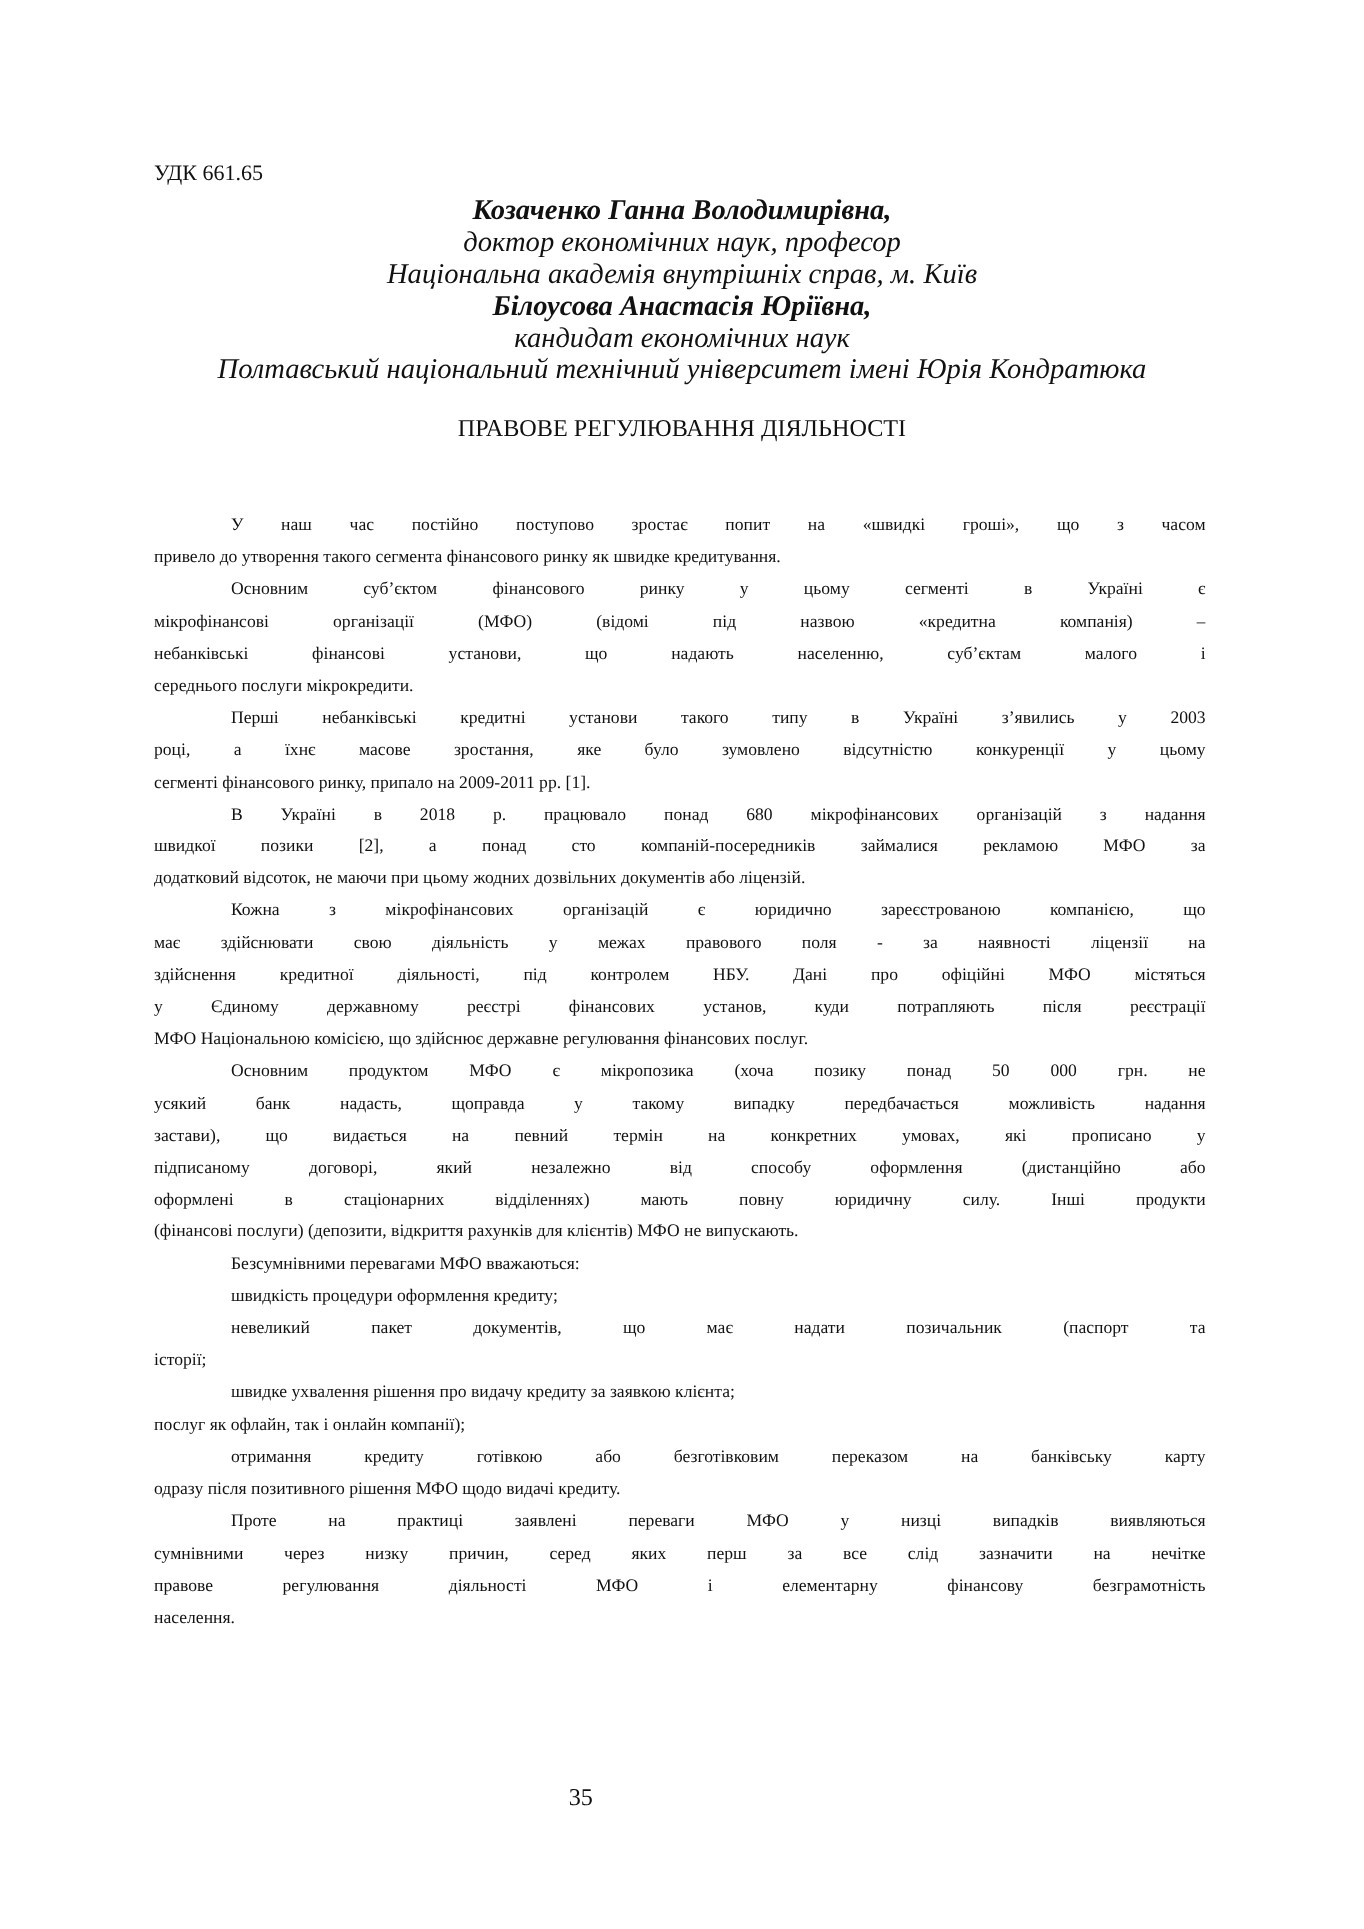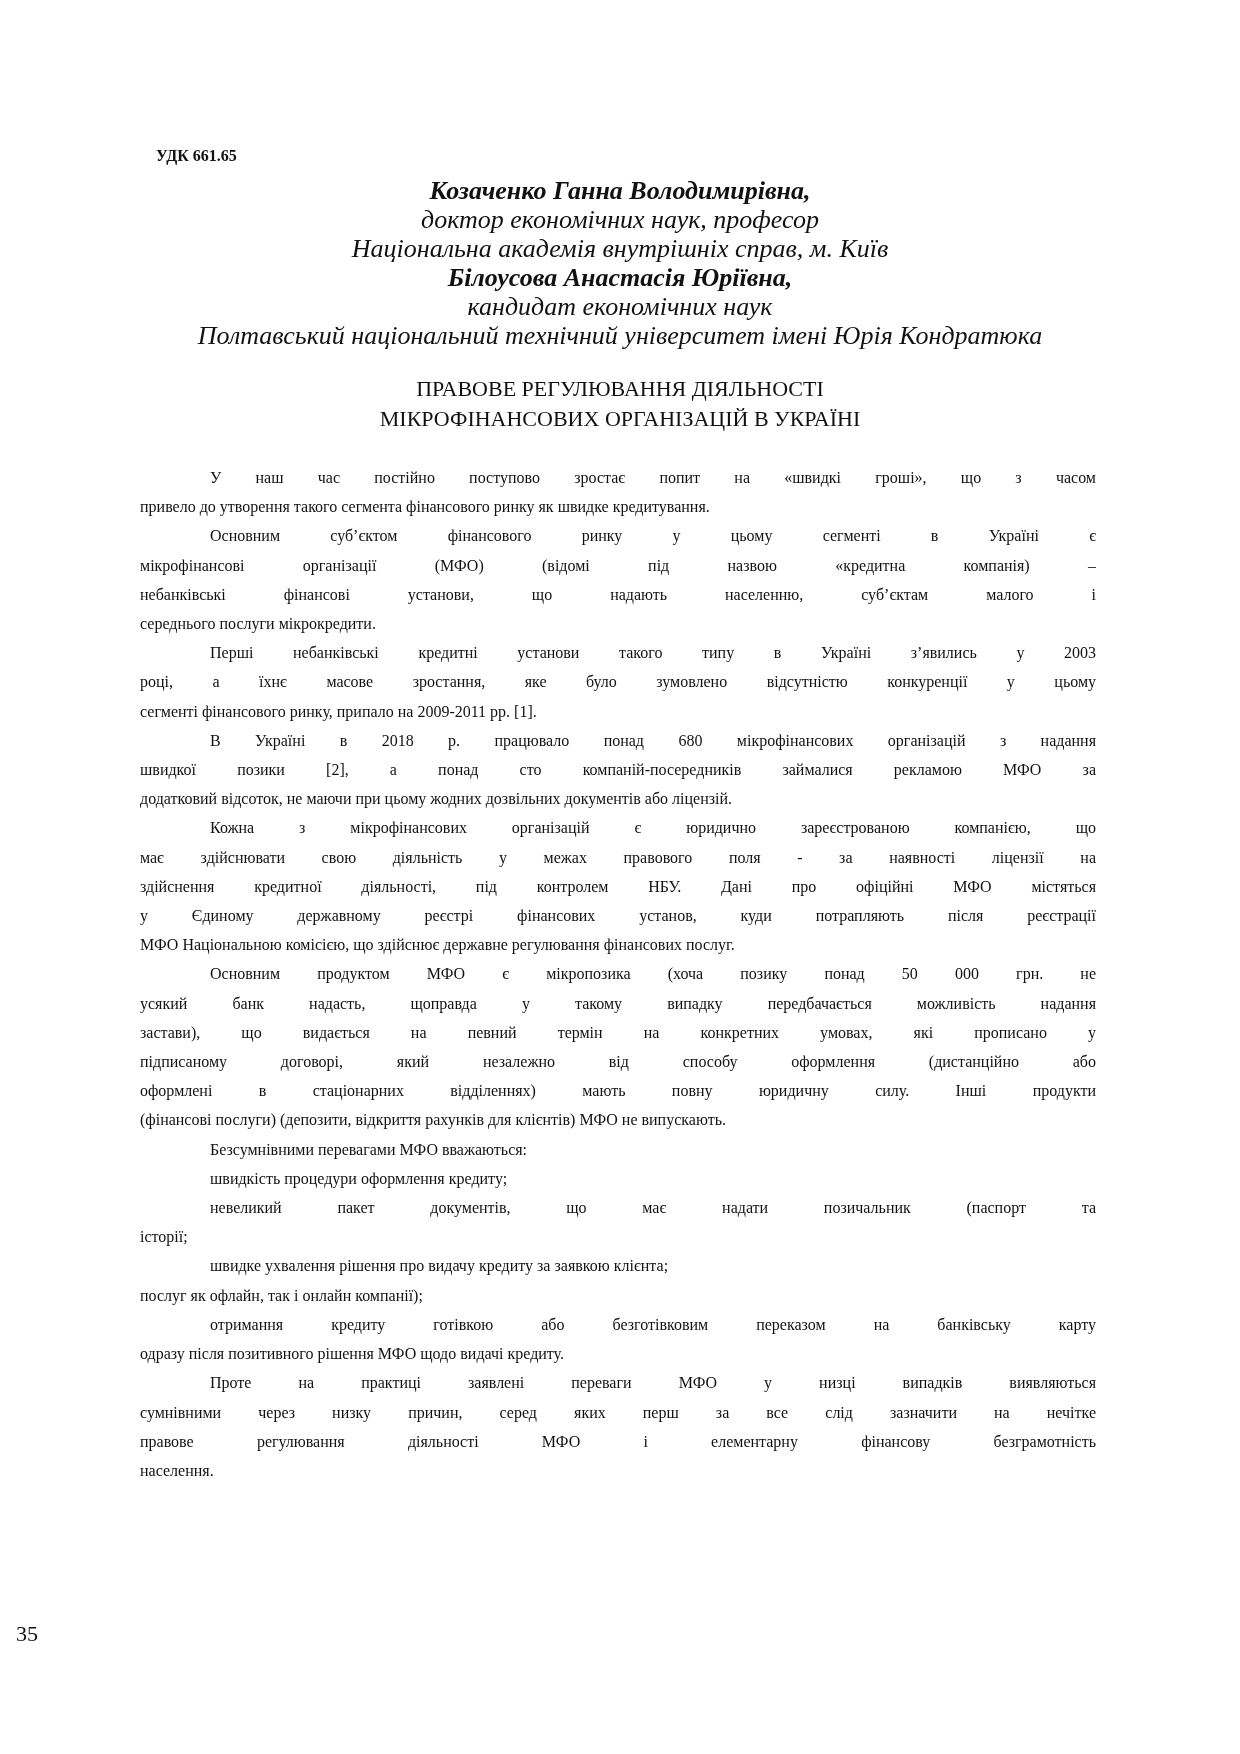--- a/index.html
+++ b/index.html
@@ -1,46 +1,45 @@
 <!DOCTYPE html>
 <html><head>
   <meta charset="utf-8">
   <style>
     html, body { margin: 0; padding: 0; background: #ffffff; }
     body { width: 1240px; height: 1754px; position: relative; overflow: hidden;
            font-family: "Liberation Serif", "DejaVu Serif", serif; color: #111; }
     .page { position: absolute; left: 0; top: 0; width: 1240px; height: 1754px; }
-    .udk { position: absolute; left: 156px; top: 147px; font-weight: bold; font-size: 16px; }
+    .udk { position: absolute; left: 140px; top: 147px; font-weight: normal; font-size: 20px; }
     .authors { position: absolute; left: 140px; width: 960px; top: 176px; text-align: center; font-style: italic; font-size: 26px; line-height: 29px; }
     .authors .name { font-weight: bold; }
     .title { position: absolute; left: 140px; width: 960px; top: 374px; text-align: center; font-size: 22px; line-height: 30px; }
     .body { position: absolute; left: 140px; width: 956px; top: 463px; font-size: 16px; line-height: 29.2px; }
     .ln { display: block; text-align: justify; text-align-last: justify; white-space: nowrap; overflow: hidden; }
     .ln.last { text-align-last: left; }
     .ln.ind { text-indent: 70px; }
-    .pageno { position: absolute; left: 0; width: 1056px; top: 1621px; font-size: 22px; padding-left: 16px; }
+    .pageno { position: absolute; left: 0; width: 1056px; top: 1621px; text-align: center; font-size: 22px; }
   </style>
 </head>
 <body>
 
 <div class="page">
   <div class="udk">УДК 661.65</div>
 
   <div class="authors">
     <div class="name">Козаченко Ганна Володимирівна,</div>
     <div>доктор економічних наук, професор</div>
     <div>Національна академія внутрішніх справ, м. Київ</div>
     <div class="name">Білоусова Анастасія Юріївна,</div>
     <div>кандидат економічних наук</div>
     <div>Полтавський національний технічний університет імені Юрія Кондратюка</div>
   </div>
 
   <div class="title">
     <div>ПРАВОВЕ РЕГУЛЮВАННЯ ДІЯЛЬНОСТІ</div>
-    <div>МІКРОФІНАНСОВИХ ОРГАНІЗАЦІЙ В УКРАЇНІ</div>
   </div>
 
   <div class="body" id="body">
       <div>
         <span class="ln ind">У наш час постійно поступово зростає попит на «швидкі гроші», що з часом</span>
         <span class="ln last">привело до утворення такого сегмента фінансового ринку як швидке кредитування.</span>
       </div>
       <div>
         <span class="ln ind">Основним суб’єктом фінансового ринку у цьому сегменті в Україні є</span>
         <span class="ln">мікрофінансові організації (МФО) (відомі під назвою «кредитна компанія) –</span>

